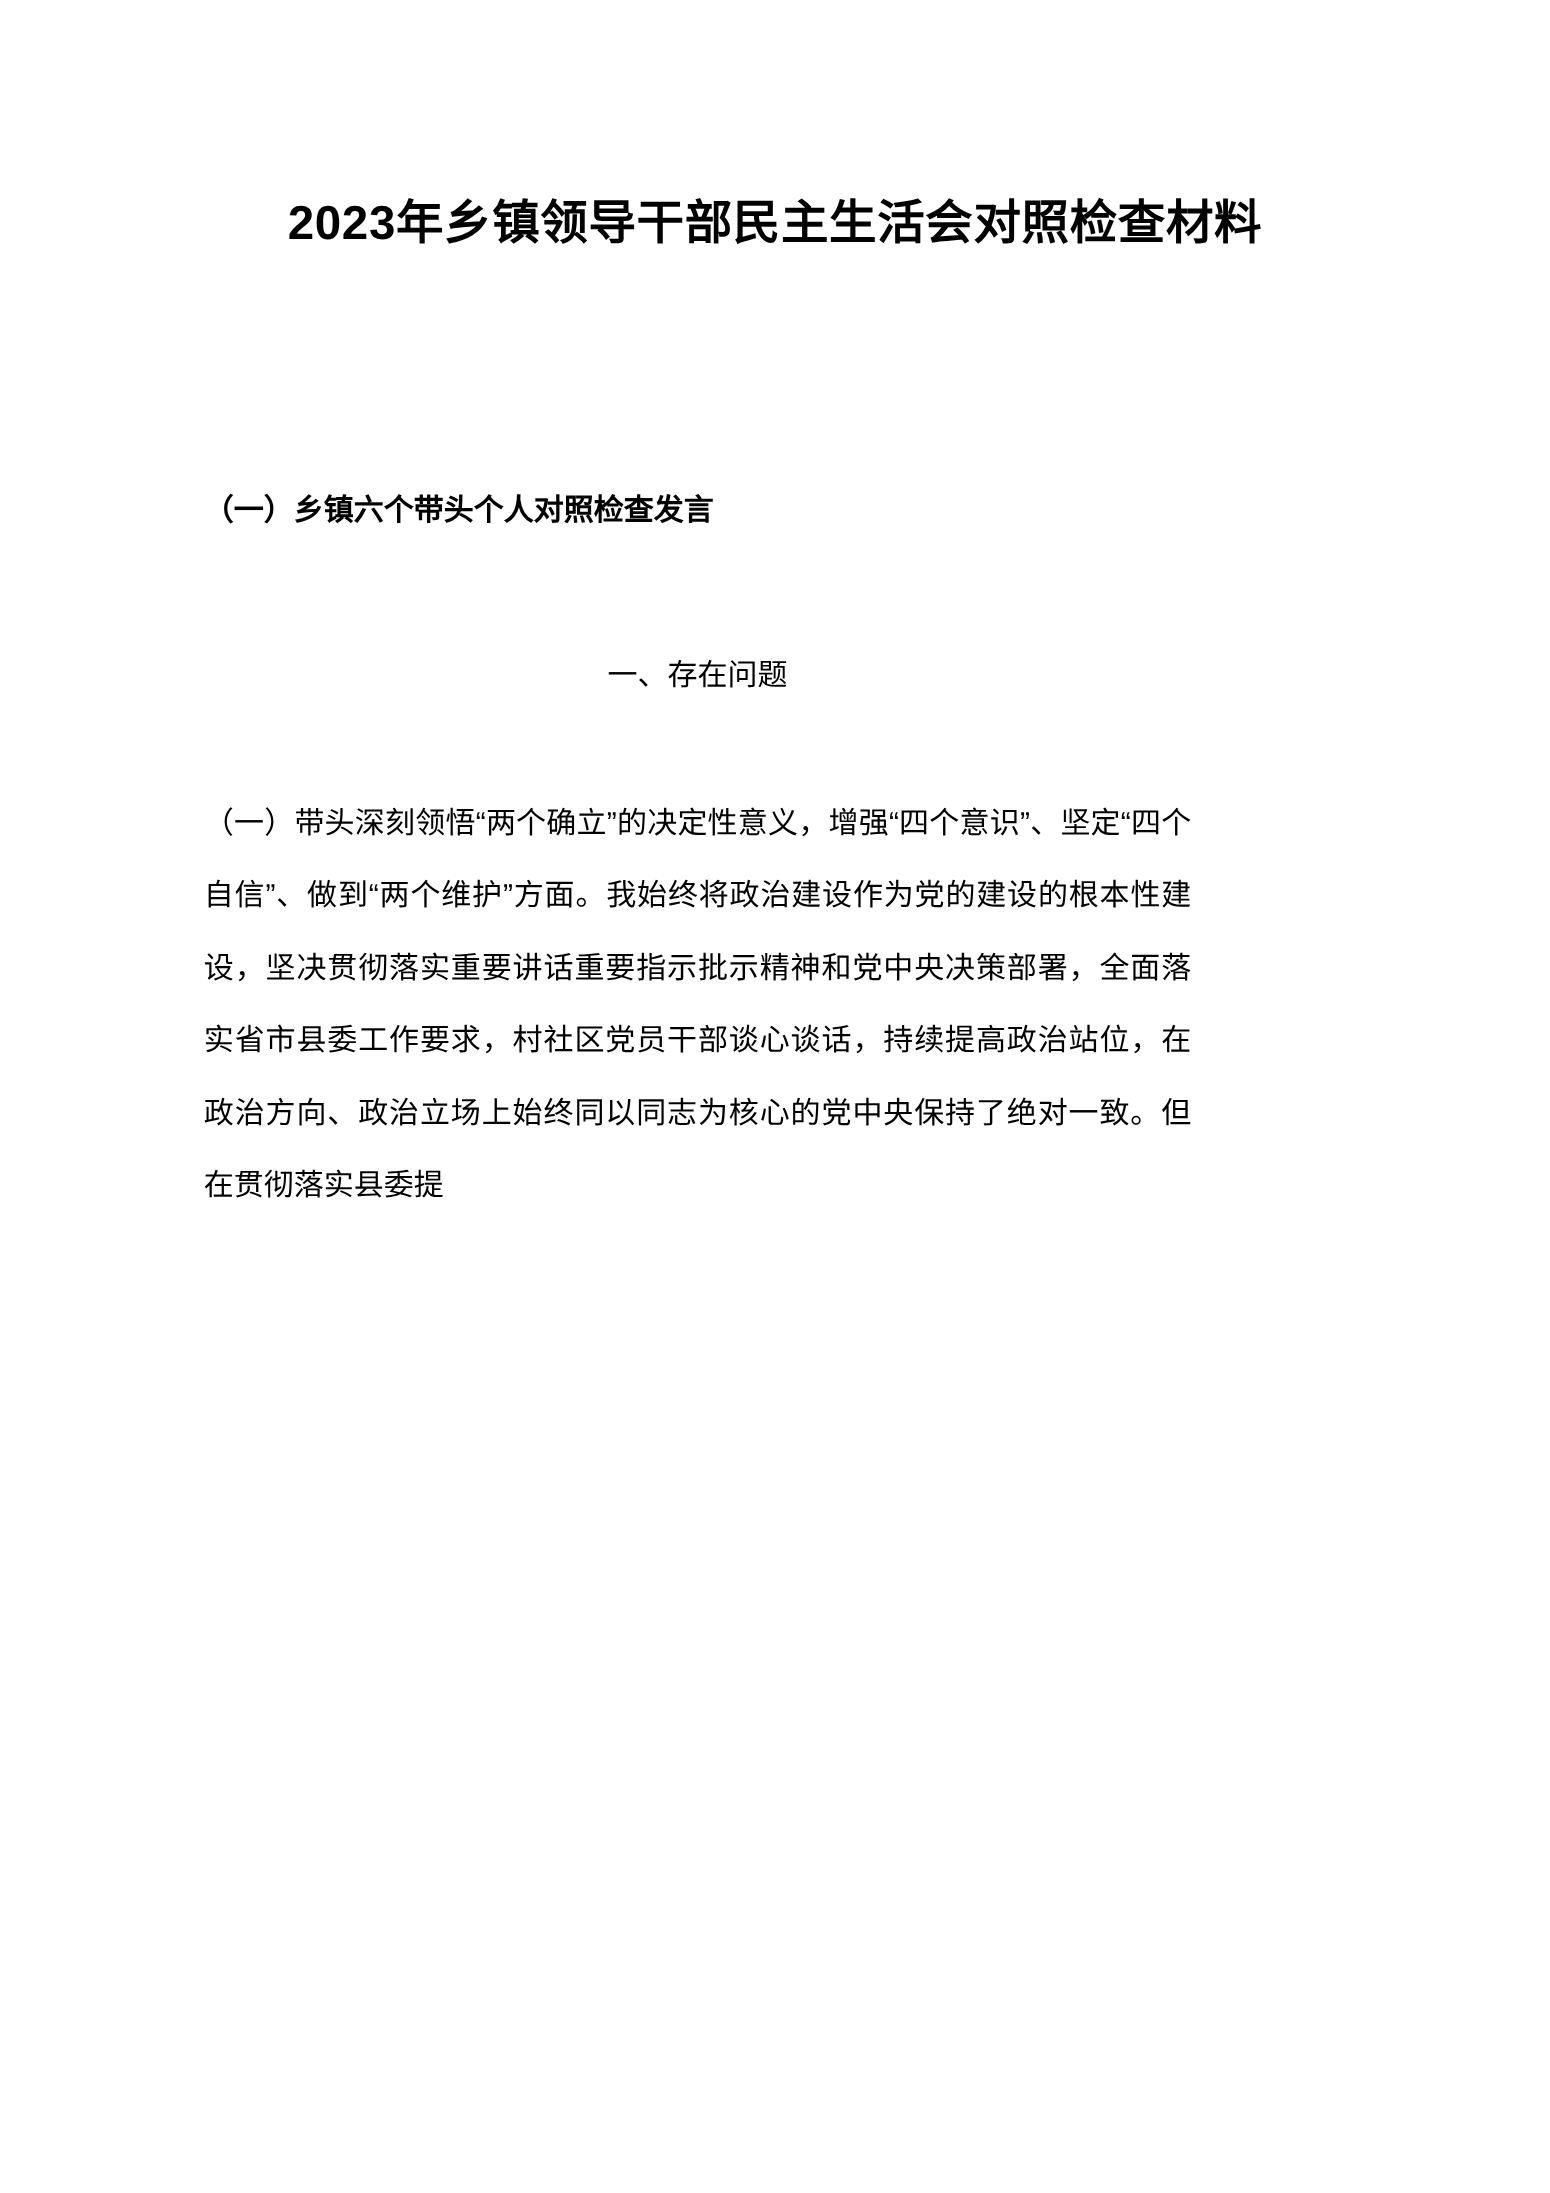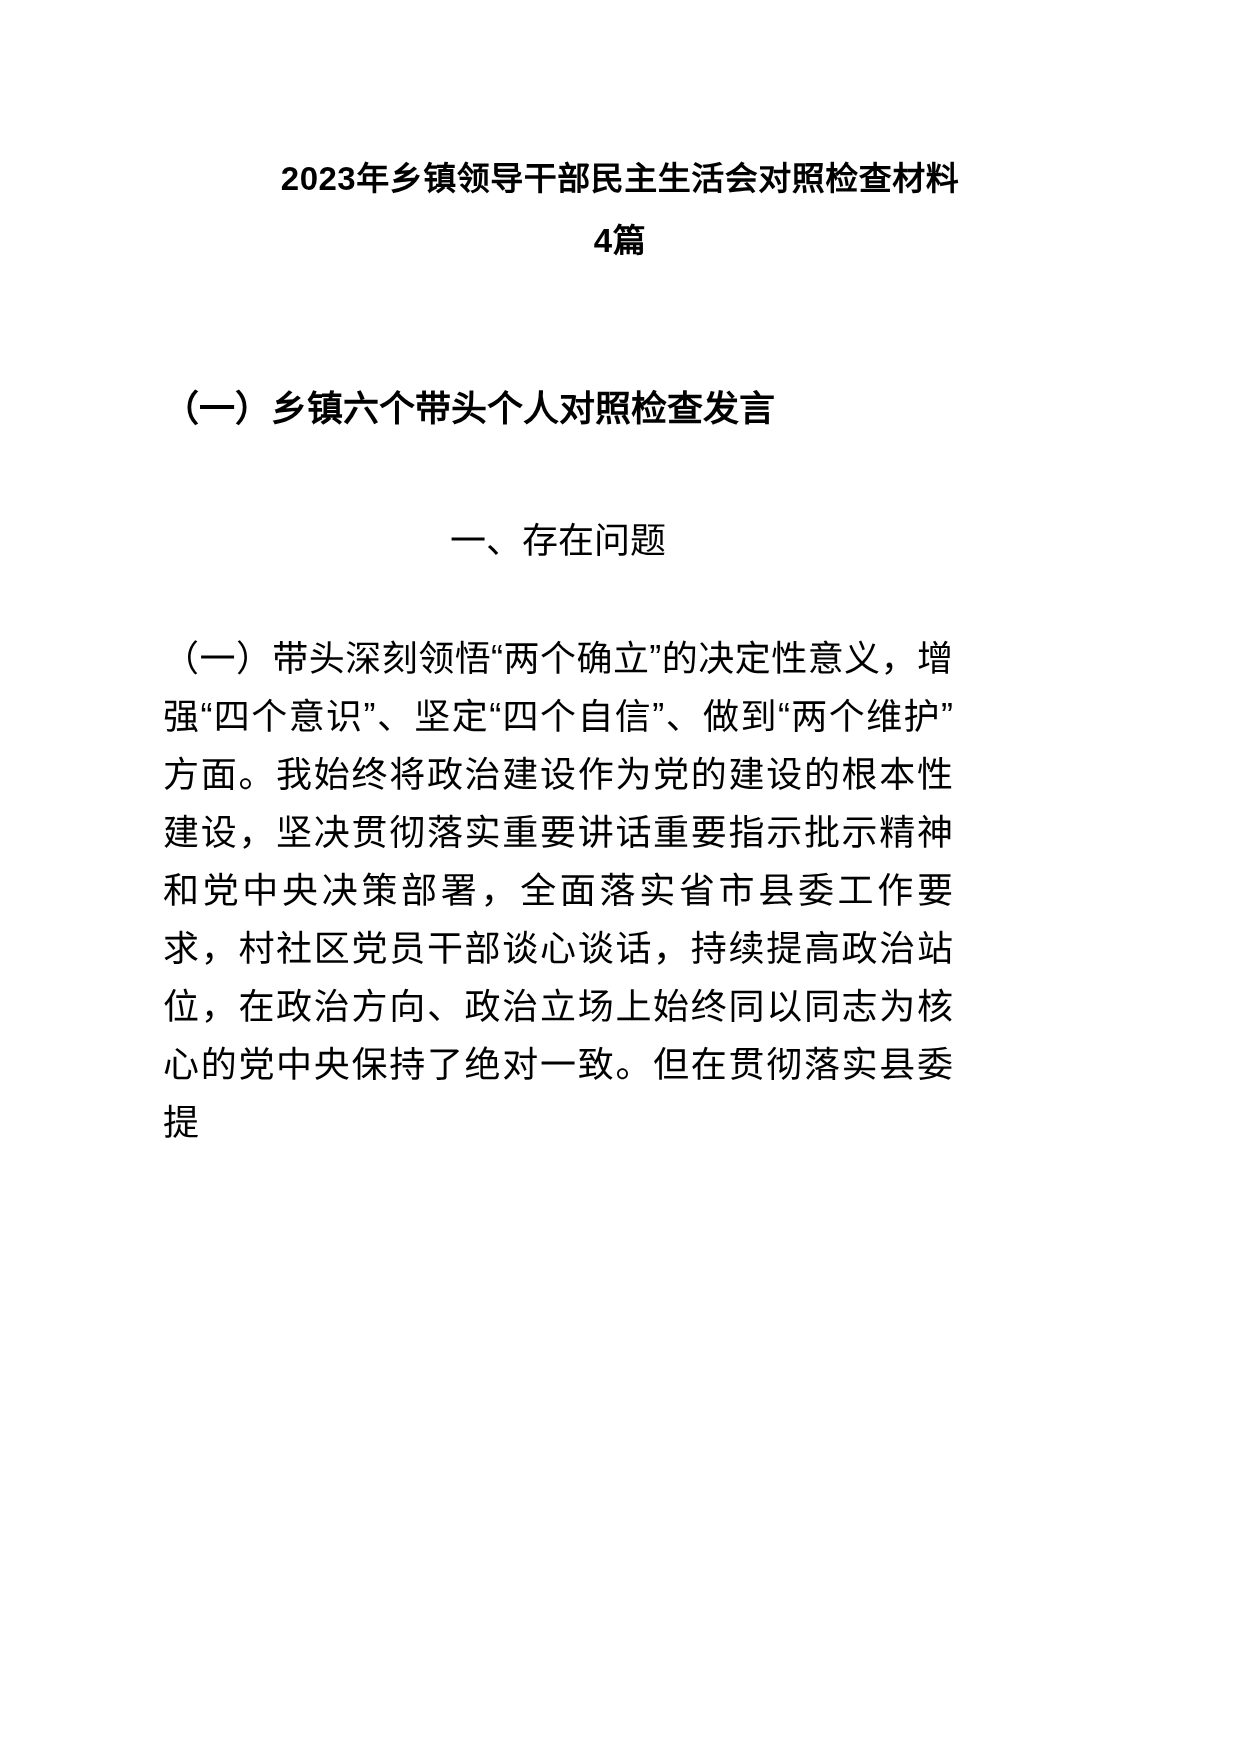--- a/index.html
+++ b/index.html
@@ -27,37 +27,37 @@
   }
 
   
   .doc-title {
     position: absolute;
     left: 150px;
     top: 148px;
     width: 940px;
     text-align: center;
     font-weight: 700;
-    font-size: 33px;
+    font-size: 38px;
     line-height: 62px;
     letter-spacing: 0.5px;
     color: #000000;
   }
 
   
   .content {
     position: absolute;
     left: 163px;
     top: 380px;
     width: 790px;
   }
 
   .para {
     margin: 0 0 0 0;
-    font-size: 36px;
+    font-size: 24px;
     line-height: 58px;
     text-align: justify;
     text-justify: inter-character;
     color: #000000;
     letter-spacing: 0px;
     word-break: break-all;
   }
 
   .para.heading-bold {
     font-weight: 700;
@@ -73,21 +73,20 @@
   .spacer-md { height: 56px; }
   .spacer-lg { height: 60px; }
 </style>
 </head>
 <body>
 
 <div class="page">
 
   <div class="doc-title">
     <div>2023年乡镇领导干部民主生活会对照检查材料</div>
-    <div>4篇</div>
   </div>
 
   <div class="content">
 
     <p class="para heading-bold">（一）乡镇六个带头个人对照检查发言</p>
 
     <div class="spacer-sm"></div>
 
 
     <div class="spacer-md"></div>

